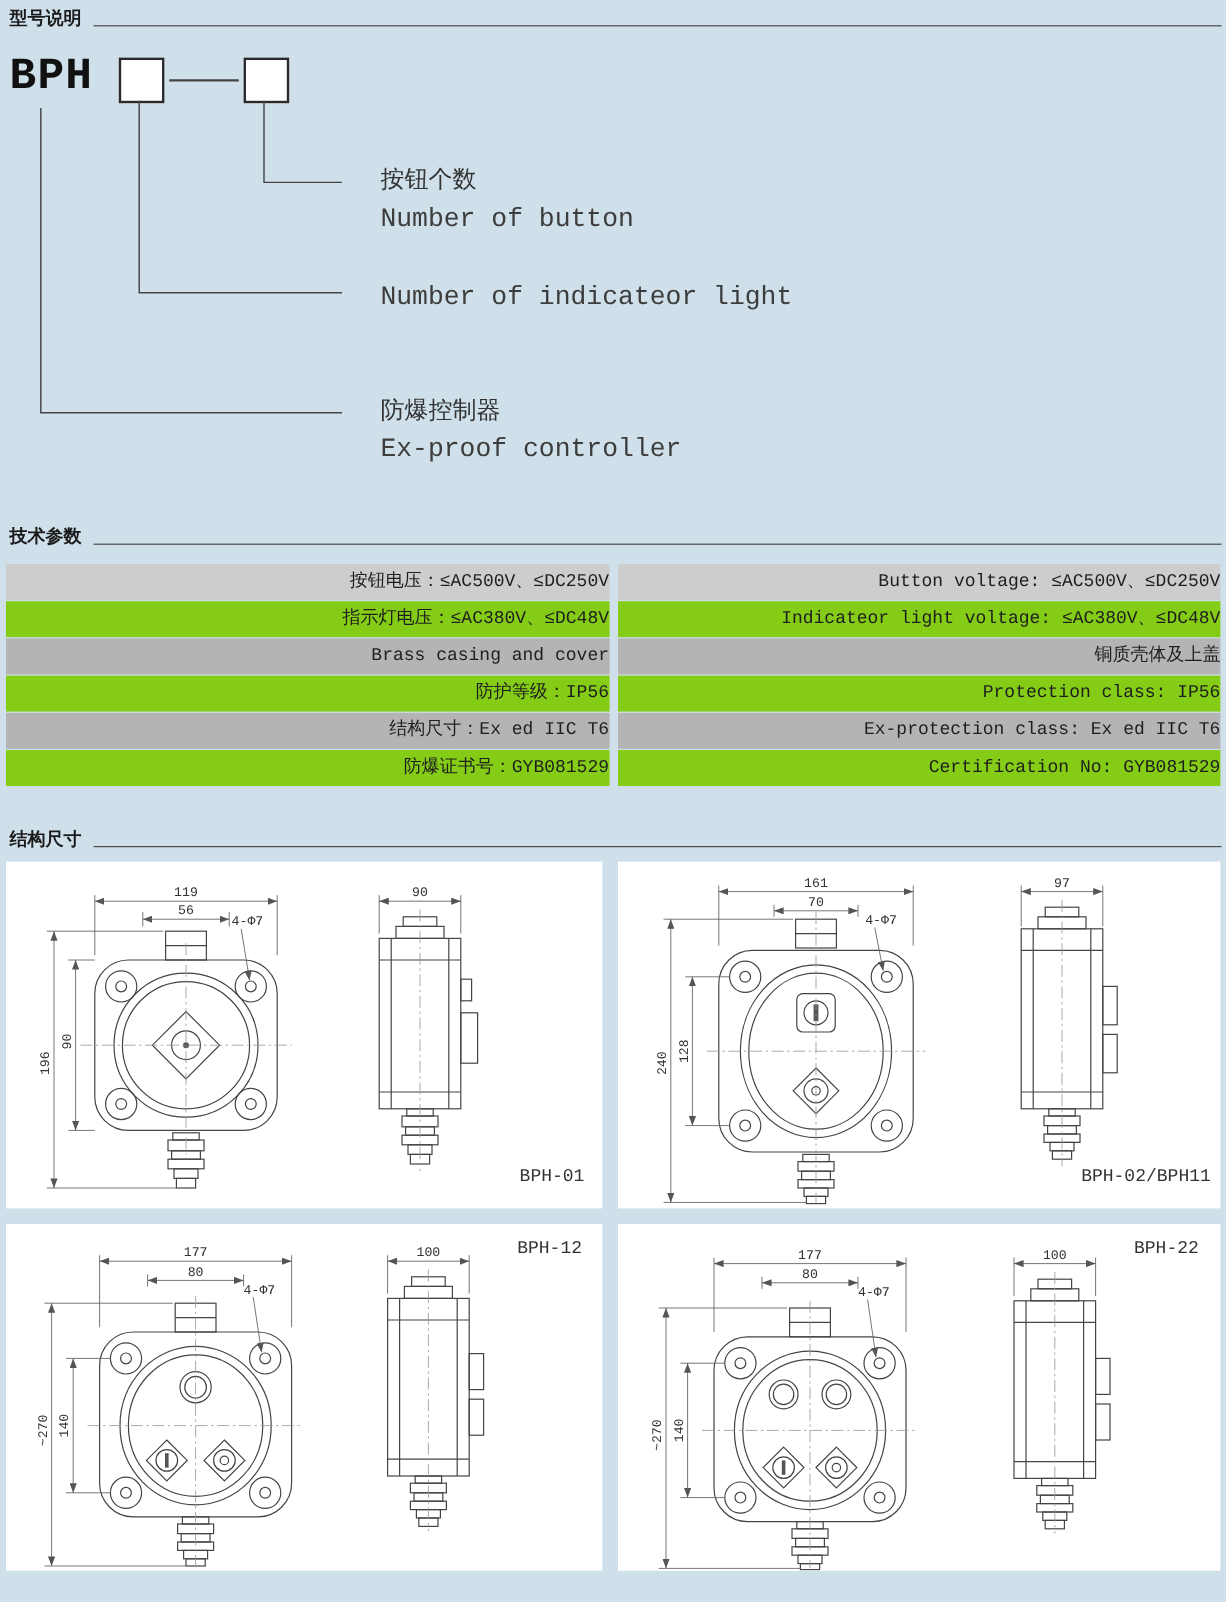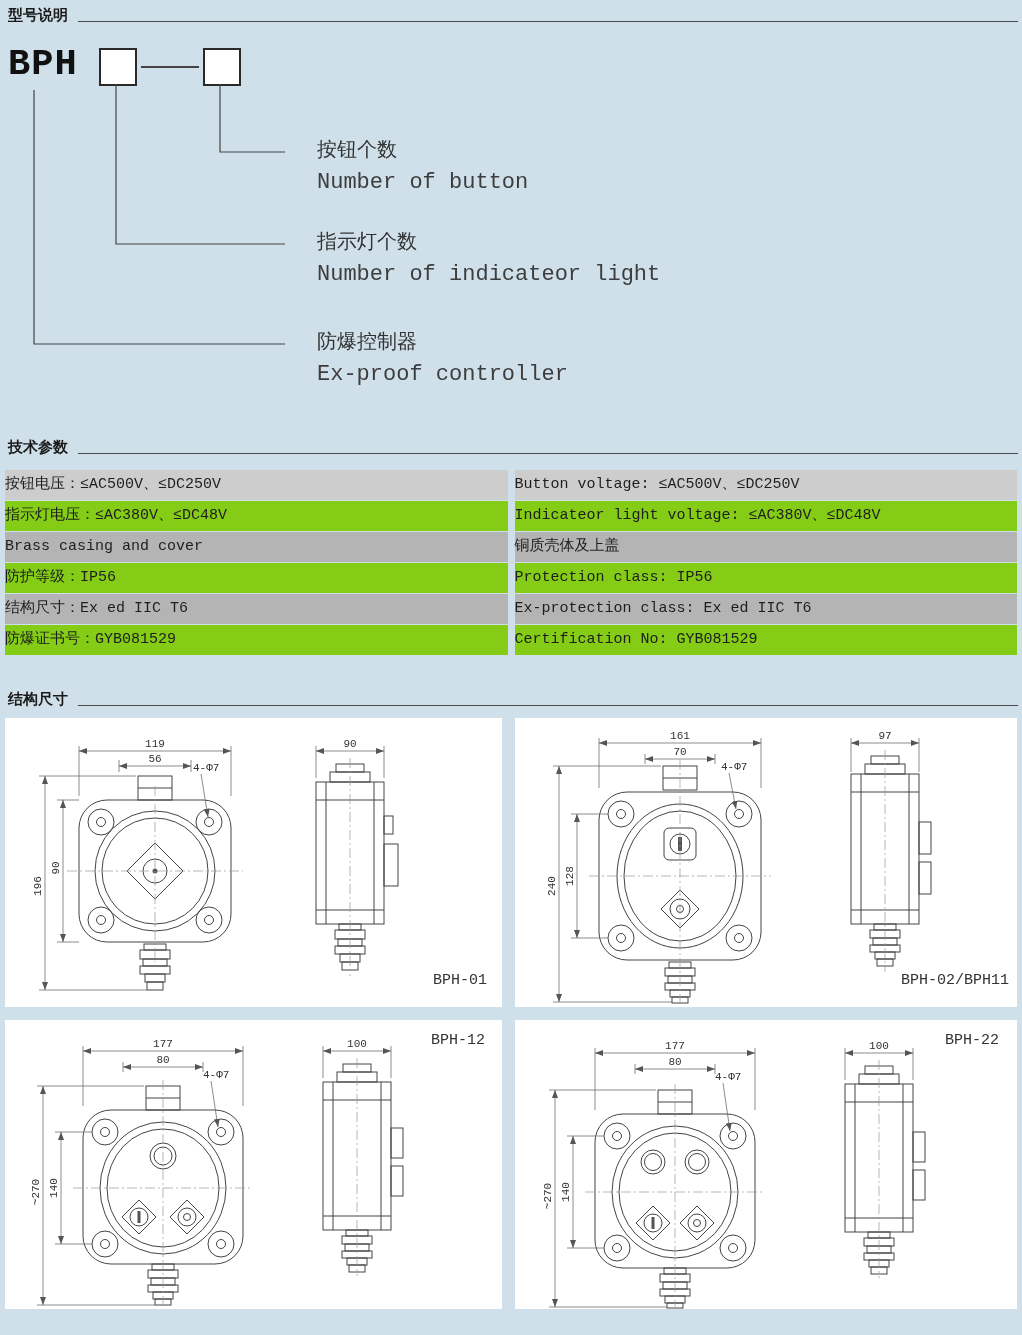--- a/index.html
+++ b/index.html
@@ -23,21 +23,21 @@
   .model-lines line, .model-lines polyline { fill:none; stroke:#444; stroke-width:1.2; }
   .model-lines .dash { stroke-width:2; }
   .callout { position:absolute; left:297px;margin-left:20px; }
   .callout .zh { font-size:20px; color:#333; }
   .callout .en { font-size:22px; color:#3d3d3d; margin-top:7px; }
   #co1 { top:106px; } #co2 { top:198px; } #co3 { top:298px; }
 
   
   .tech-table { position:absolute; top:470px; left:5px; width:1012px; }
   .trow { display:flex; gap:7px; margin-bottom:1px; }
-  .tcell { flex:1; height:30px; line-height:30px; text-align:left; font-size:15px; color:#1e1e1e; }
+  .tcell { flex:1; height:30px; line-height:30px; text-align:right; font-size:15px; color:#1e1e1e; }
   .c-mid .tcell { background:#cdcdcd; }
   .c-light .tcell { background:#84cc16; }
   .c-dark .tcell { background:#b4b4b4; }
 
   
   .panels { position:absolute; top:718px; left:5px; width:1012px;
             display:grid; grid-template-columns:497px 502px; grid-template-rows:289px 289px; gap:13px; }
   .panel { background:#ffffff; }
   .drawing { display:block; width:100%; height:100%; }
   .drawing line, .drawing rect, .drawing circle, .drawing ellipse, .drawing polygon { fill:none; stroke:#444; stroke-width:1; }
@@ -66,21 +66,20 @@
       <line class="dash" x1="141" y1="37" x2="199" y2="37"></line>
       <polyline points="220,54 220,122 285,122"></polyline>
       <polyline points="116,54 116,214 285,214"></polyline>
       <polyline points="34,60 34,314 285,314"></polyline>
     </svg>
     <div class="callout" id="co1">
       <div class="zh">按钮个数</div>
       <div class="en">Number of button</div>
     </div>
     <div class="callout" id="co2">
-      <div class="zh">指示灯个数</div>
       <div class="en">Number of indicateor light</div>
     </div>
     <div class="callout" id="co3">
       <div class="zh">防爆控制器</div>
       <div class="en">Ex-proof controller</div>
     </div>
   </div>
 
   <div class="sec-head" id="sec2">
     <span class="sec-title">技术参数</span>

